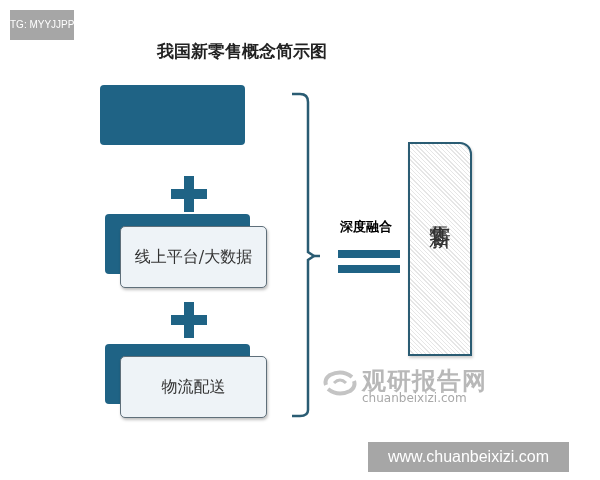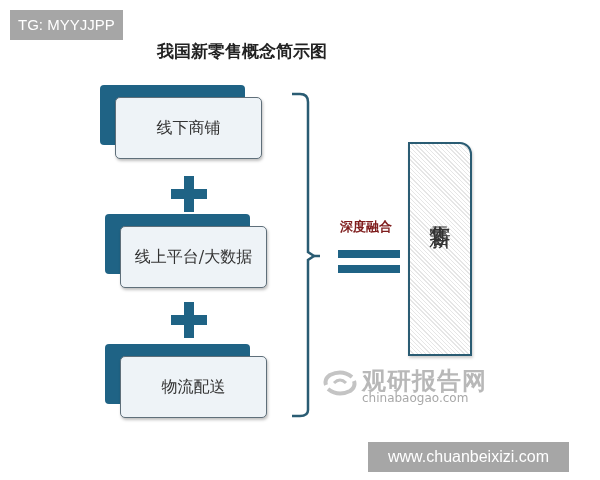--- a/index.html
+++ b/index.html
@@ -1,44 +1,43 @@
 <!DOCTYPE html>
 <html><head>
 <meta charset="utf-8">
 <style>
   html, body { margin:0; padding:0; }
   body { width:600px; height:480px; background:#ffffff; position:relative; overflow:hidden; font-family:"DejaVu Serif", serif; }
-  .tag { position:absolute; background:#a6a6a6; color:#ffffff; font-family:"Liberation Sans", sans-serif; font-size:15px; padding:0 8px; line-height:30px; }
+  .tag { position:absolute; background:#a6a6a6; color:#ffffff; font-family:"Liberation Sans", sans-serif; font-size:10px; padding:0 0; line-height:30px; }
   .title { position:absolute; left:0; width:484px; top:40px; text-align:center; font-size:17px; font-weight:bold; color:#222; }
   .card { position:absolute; width:160px; height:72px; }
   .card .back { position:absolute; left:0; top:0; width:145px; height:60px; background:#1f6385; border-radius:4px; }
   .card .front { position:absolute; left:15px; top:12px; width:145px; height:60px; background:#eef3f7; border:1.5px solid #5f6f7a; border-radius:5px; box-shadow:1px 2px 3px rgba(0,0,0,0.25); display:flex; align-items:center; justify-content:center; font-size:16px; color:#333; }
   .plus { position:absolute; width:36px; height:36px; }
   .plus::before { content:""; position:absolute; left:13px; top:0; width:10px; height:36px; background:#1f6385; }
   .plus::after { content:""; position:absolute; left:0; top:13px; width:36px; height:10px; background:#1f6385; }
   .brace { position:absolute; left:290px; top:92px; width:30px; height:326px; }
-  .label { position:absolute; font-size:13px; color:#7f1d1d; font-weight:bold; }
+  .label { position:absolute; font-size:13px; color:#000000; font-weight:bold; }
   .eq { position:absolute; left:338px; width:62px; height:8px; background:#1f6385; }
   .result { position:absolute; left:408px; top:142px; width:60px; height:210px; border:2px solid #2a5c73; border-radius:0 12px 0 0; background:repeating-linear-gradient(45deg,#ffffff 0,#ffffff 2px,#e6e6e6 2px,#e6e6e6 3px); box-shadow:1px 2px 3px rgba(0,0,0,0.2); }
   .result span { position:absolute; left:0; width:60px; top:64px; text-align:center; font-size:22px; color:#333; line-height:26px; writing-mode:vertical-rl; display:flex; align-items:center; justify-content:center; }
   .wm { position:absolute; left:322px; top:365px; color:#b8b8b8; }
   .wm .logo { position:absolute; left:0; top:4px; width:36px; height:28px; }
   .wm .cn { position:absolute; left:40px; top:0; font-size:24px; font-weight:bold; white-space:nowrap; font-family:"DejaVu Sans", sans-serif; letter-spacing:1px; }
   .wm .en { position:absolute; left:40px; top:26px; font-size:12px; white-space:nowrap; font-family:"DejaVu Sans", sans-serif; color:#a8a8a8; }
 </style>
 </head>
 <body>
 
 <div class="tag" style="left:10px;top:10px;">TG: MYYJJPP</div>
 
 <div class="title">我国新零售概念简示图</div>
 
 <div class="card" style="left:100px;top:85px;">
   <div class="back"></div>
-  <div class="front">线下商铺</div>
 </div>
 
 <div class="plus" style="left:171px;top:176px;"></div>
 
 <div class="card" style="left:105px;top:214px;">
   <div class="back"></div>
   <div class="front">线上平台/大数据</div>
 </div>
 
 <div class="plus" style="left:171px;top:302px;"></div>
@@ -61,16 +60,16 @@
   <span>新零售</span>
 </div>
 
 <div class="wm">
   <svg class="logo" viewBox="0 0 36 28">
     <path d="M30 8 Q20 0 8 6 Q2 10 4 16" fill="none" stroke="#c4c4c4" stroke-width="4"></path>
     <path d="M6 20 Q16 28 28 22 Q34 18 32 12" fill="none" stroke="#c4c4c4" stroke-width="4"></path>
     <path d="M12 14 Q18 8 24 14" fill="none" stroke="#c4c4c4" stroke-width="3"></path>
   </svg>
   <div class="cn">观研报告网</div>
-  <div class="en">chinabaogao.com</div>
+  <div class="en">chuanbeixizi.com</div>
 </div>
 
 <div class="tag" style="left:368px;top:442px;font-size:16px;padding:0 20px;">www.chuanbeixizi.com</div>
 
 </body></html>

